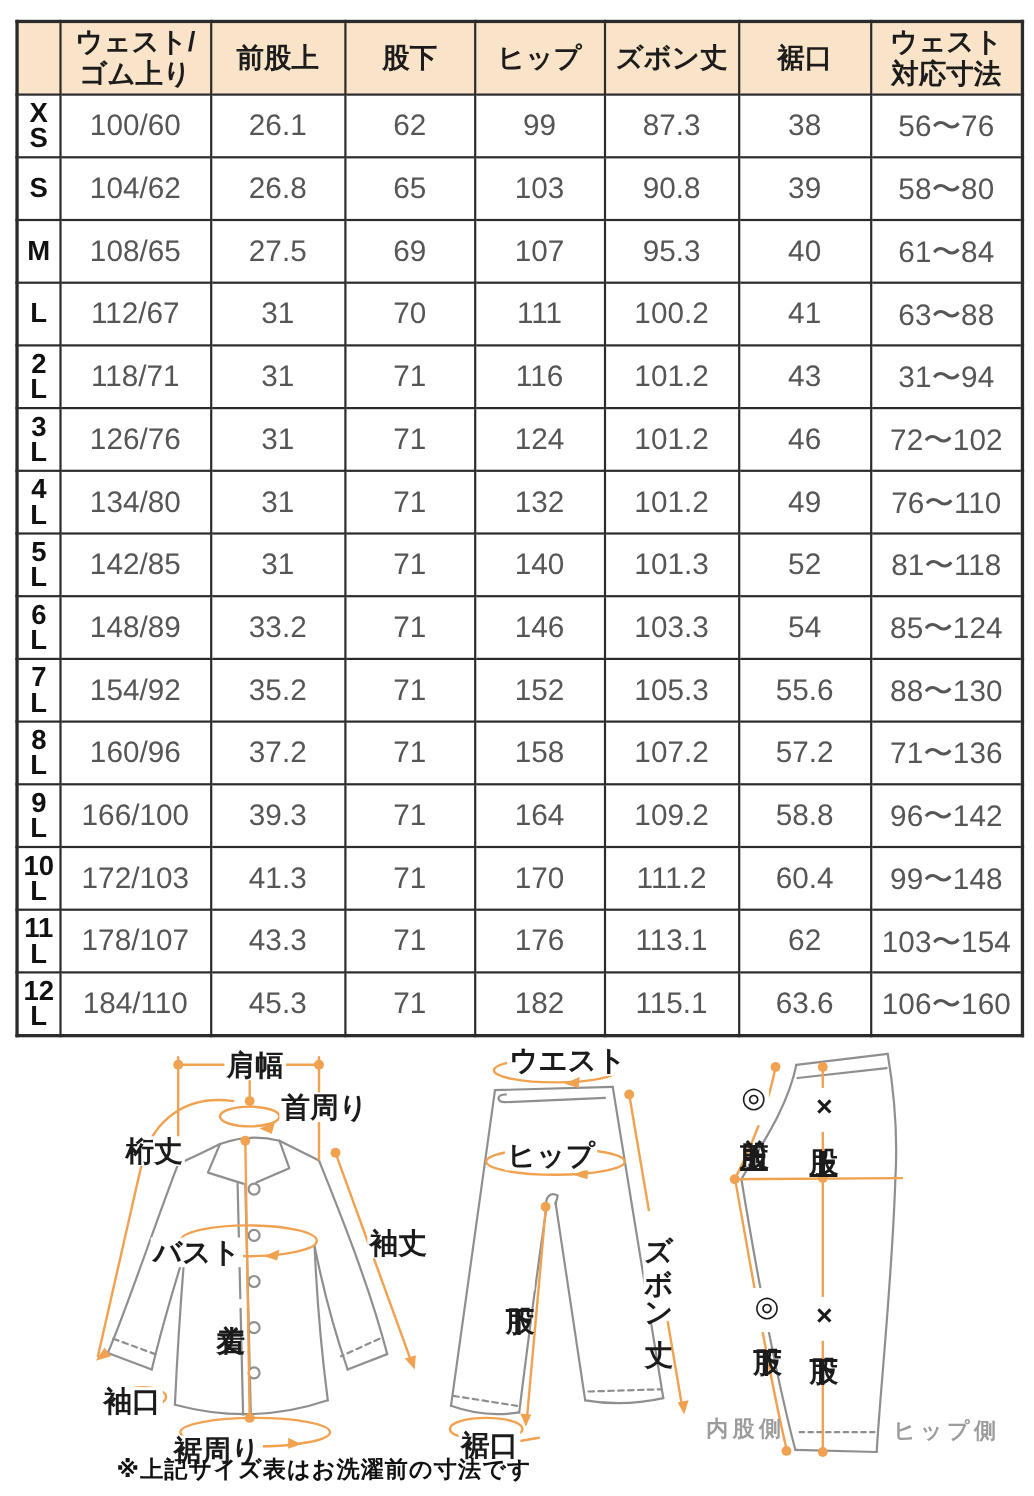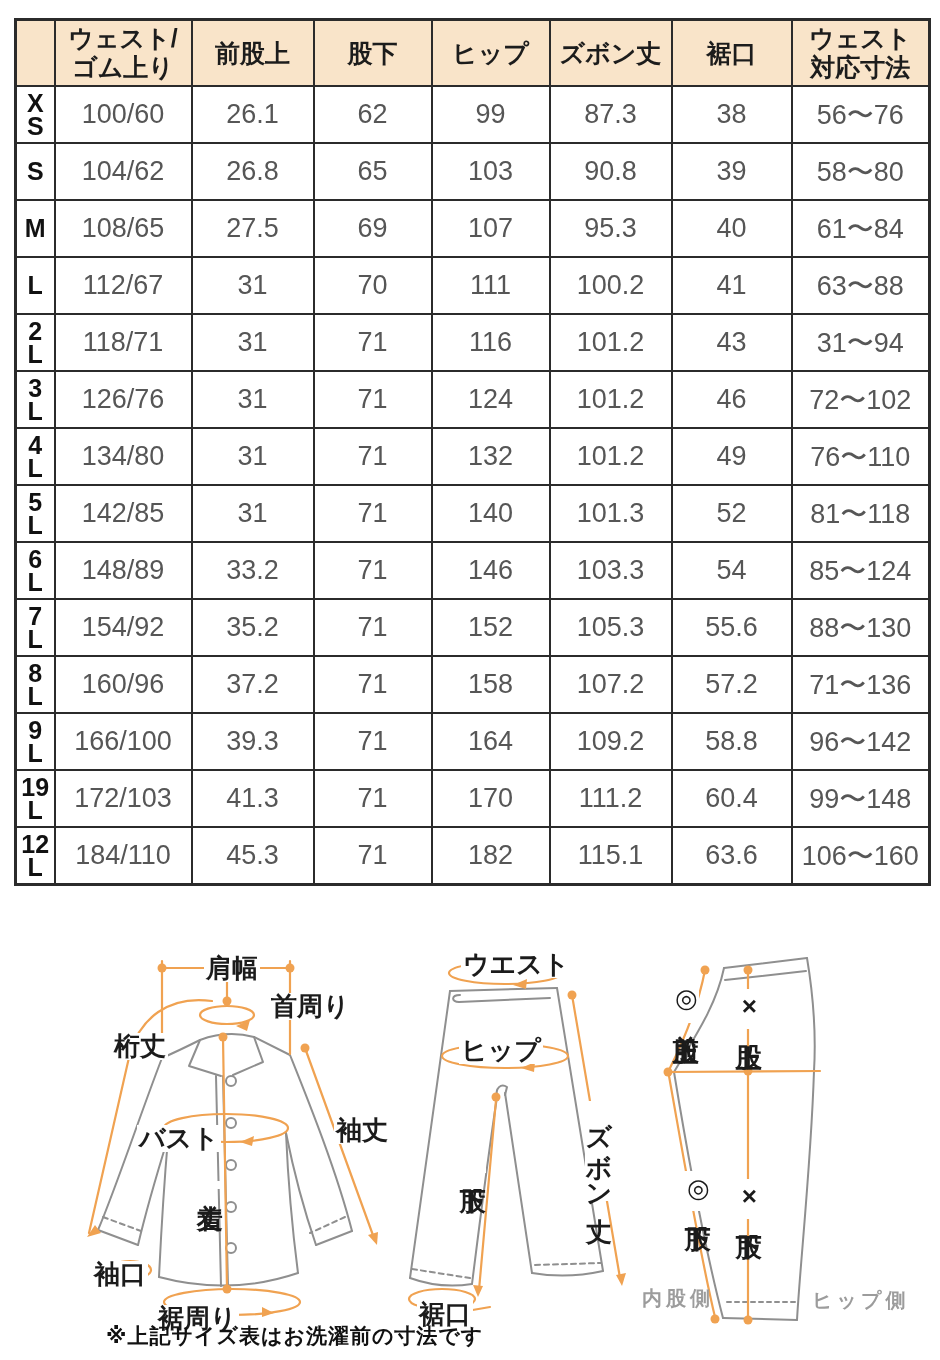--- a/index.html
+++ b/index.html
@@ -208,29 +208,40 @@
 L</td>
           <td>166/100</td>
           <td>39.3</td>
           <td>71</td>
           <td>164</td>
           <td>109.2</td>
           <td>58.8</td>
           <td>96〜142</td>
         </tr>
         <tr>
-          <td class="size-cell">19
+          <td class="size-cell">10
 L</td>
           <td>172/103</td>
           <td>41.3</td>
           <td>71</td>
           <td>170</td>
           <td>111.2</td>
           <td>60.4</td>
           <td>99〜148</td>
+        </tr>
+        <tr>
+          <td class="size-cell">11
+L</td>
+          <td>178/107</td>
+          <td>43.3</td>
+          <td>71</td>
+          <td>176</td>
+          <td>113.1</td>
+          <td>62</td>
+          <td>103〜154</td>
         </tr>
         <tr>
           <td class="size-cell">12
 L</td>
           <td>184/110</td>
           <td>45.3</td>
           <td>71</td>
           <td>182</td>
           <td>115.1</td>
           <td>63.6</td>
@@ -290,21 +301,21 @@
             <circle cx="265" cy="103" r="4.5"></circle>
           <polygon points="196,81 210,75 207,86"></polygon>
           <polygon points="47,292 55,280 61,288"></polygon>
           <polygon points="200,197 214,191 212,201"></polygon>
           <polygon points="337,300 338,287 328,290"></polygon>
           <polygon points="97,331 84,326 85,336"></polygon>
           <polygon points="234,368 222,362 222,372"></polygon>
         </g>
       </svg>
       <div class="dlabel" style="left:164px; top:10px;">肩幅</div>
-      <div class="dlabel" style="left:214px; top:48px;margin-left:15px;">首周り</div>
+      <div class="dlabel" style="left:214px; top:48px;">首周り</div>
       <div class="dlabel" style="left:72px;  top:88px;">桁丈</div>
       <div class="dlabel" style="left:97px;  top:180px;">バスト</div>
       <div class="dlabel" style="left:294px; top:172px;">袖丈</div>
       <div class="dlabel vlabel" style="left:156px; top:236px;">着丈</div>
       <div class="dlabel" style="left:52px;  top:316px;">袖口</div>
       <div class="dlabel" style="left:116px; top:360px;">裾周り</div>
     </div>
 
     <div class="diagram" id="diagram-pants">
       <svg width="270" height="395" viewBox="0 0 270 395">

